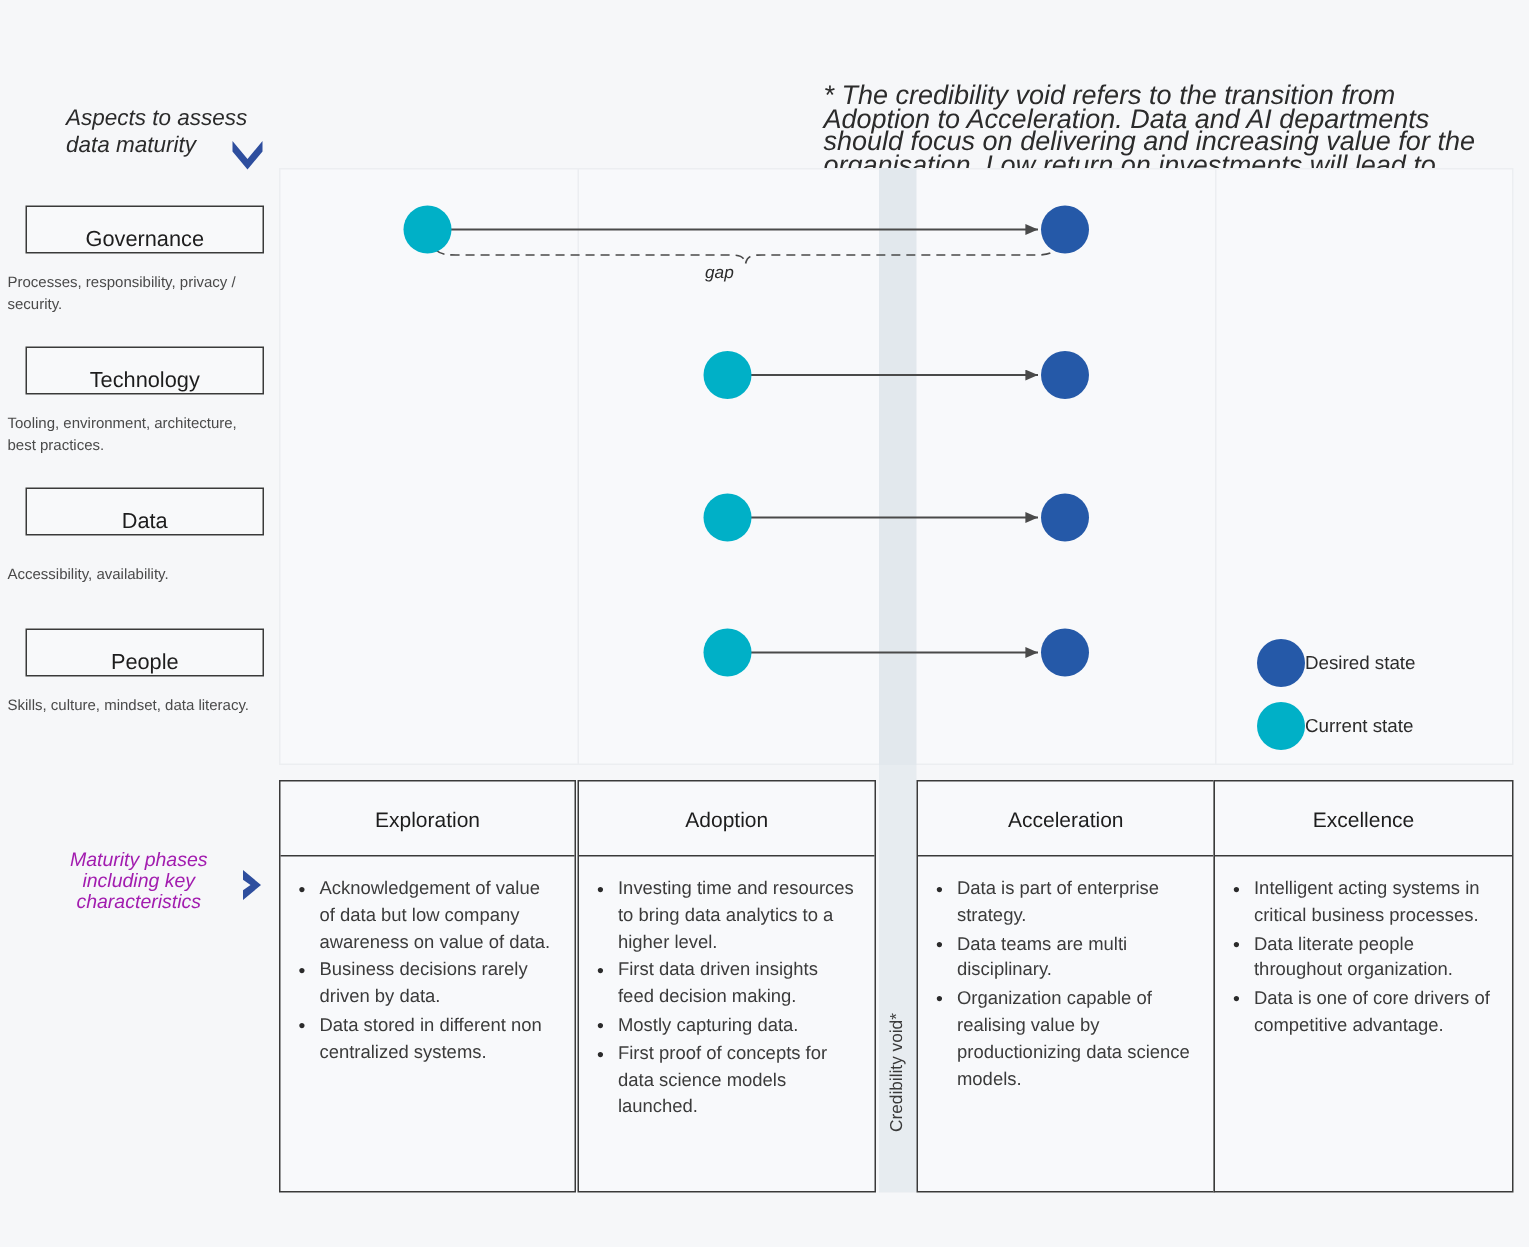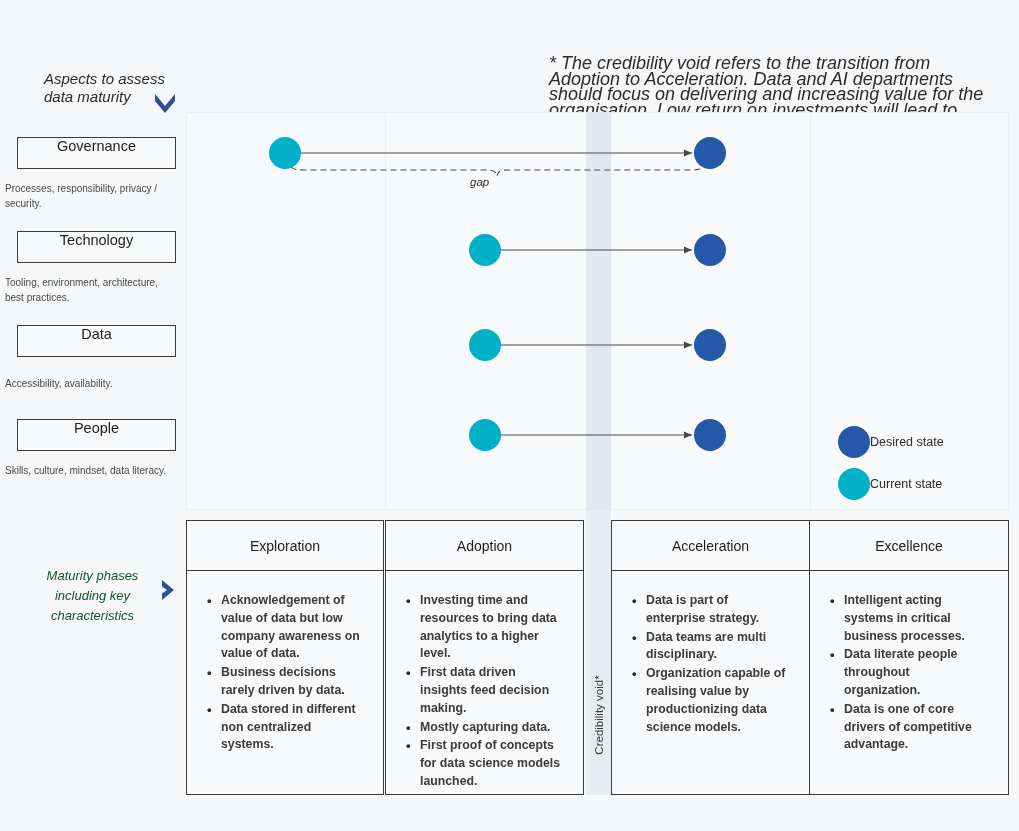--- a/index.html
+++ b/index.html
@@ -40,21 +40,21 @@
   }
 
   .aspect-box {
     position: absolute;
     left: 17px;
     width: 159px;
     height: 32px;
     border: 1px solid #3a3a3a;
     background: #f8f9fa;
     display: flex;
-    align-items: flex-start;
+    align-items: flex-end;
     justify-content: center;
     font-size: 14.5px;
     color: #1d1d1d;
     box-sizing: border-box;
   }
   .aspect-desc {
     position: absolute;
     left: 5px;
     width: 165px;
     font-size: 10px;
@@ -148,22 +148,22 @@
   }
 
   
   .phase-caption {
     position: absolute;
     left: 30px; top: 566px;
     width: 125px;
     text-align: center;
     font-style: italic;
     font-size: 13px;
-    line-height: 20px;
-    color: #14532d;
+    line-height: 14px;
+    color: #a21caf;
   }
   .chevron-right {
     position: absolute;
     left: 158px; top: 578px;
     width: 22px; height: 24px;
   }
 
   .phase-col {
     position: absolute;
     top: 520px;
@@ -179,24 +179,23 @@
     align-items: center;
     justify-content: center;
     font-size: 14px;
     color: #1d1d1d;
     box-sizing: border-box;
   }
   .phase-body {
     padding: 13px 12px 0 8px;
   }
   .phase-body ul {
-    margin: 8px;
+    margin: 0;
     padding-left: 18px;
     list-style: none;
-    font-weight: bold;
   }
   .phase-body li {
     position: relative;
     font-size: 12.3px;
     line-height: 17.8px;
     color: #3b3b3b;
     margin-bottom: 1px;
   }
   .phase-body li::before {
     content: "\2022";

